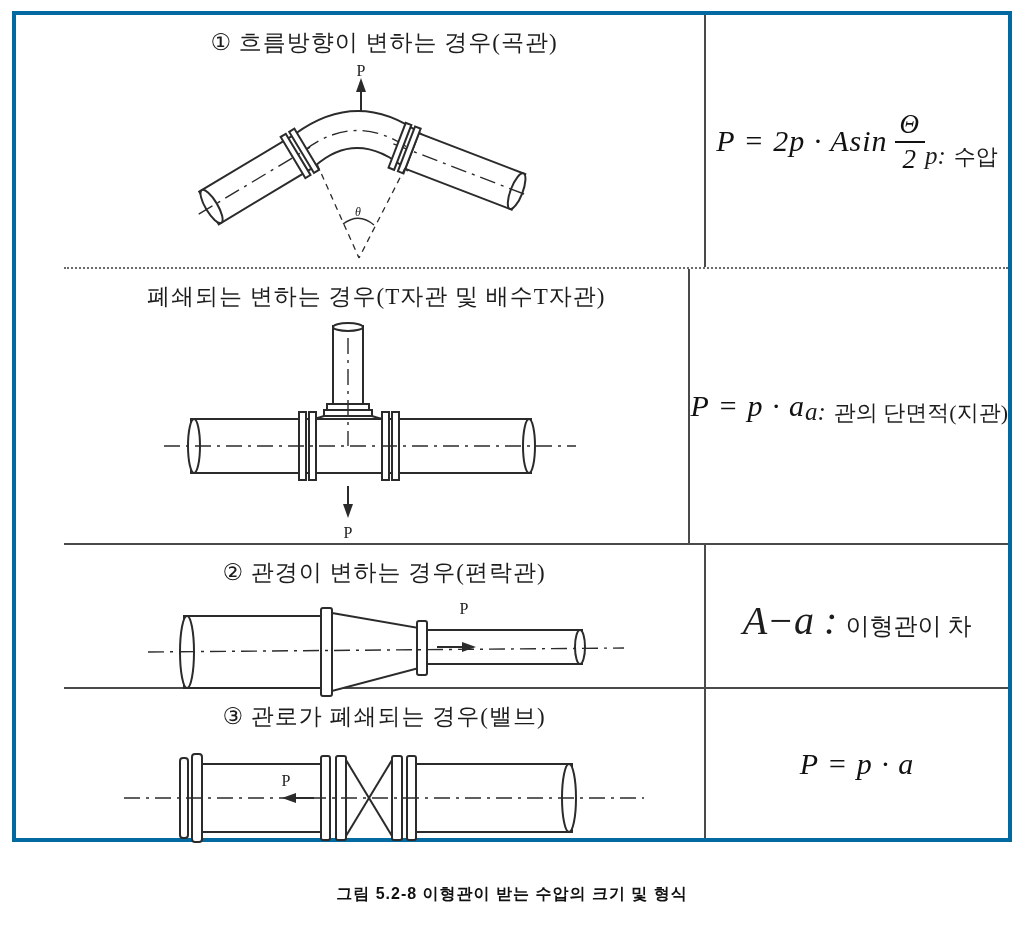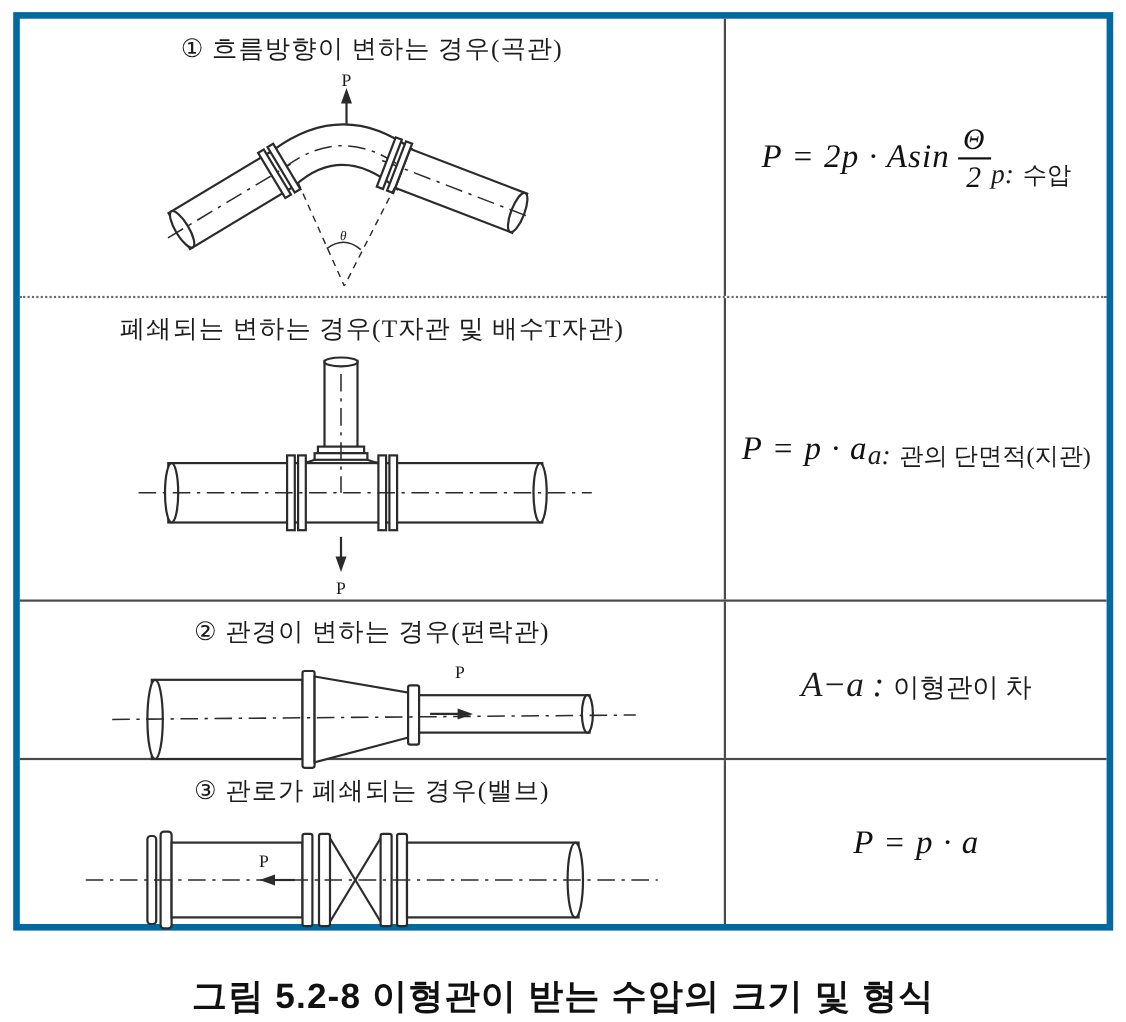--- a/index.html
+++ b/index.html
@@ -1,19 +1,19 @@
 <!DOCTYPE html>
 <html><head>
 <meta charset="utf-8">
 <style>
   html,body{margin:0;padding:0;background:#ffffff;}
   .page{position:relative;width:1024px;height:929px;background:#fff;
         font-family:"Liberation Serif","DejaVu Serif",serif;color:#1a1a1a;}
-  .table{position:absolute;left:12px;top:11px;width:1000px;border:6px solid #0369a1;
-         background:#fff;box-sizing:border-box;}
+  .table{position:absolute;left:12px;top:11px;width:1000px;border:4px solid #0369a1;
+         background:#fff;box-sizing:border-box;padding-left:48px;}
   .row{display:flex;box-sizing:border-box;}
   .row1{height:254px;border-bottom:2px dotted #6a6a6a;}
   .row2{height:276px;border-bottom:2px solid #4a4a4a;}
   .row3{height:144px;border-bottom:2px solid #4a4a4a;}
   .row4{height:149px;}
   .cell{box-sizing:border-box;}
   .cell.left{width:642px;border-right:2px solid #4a4a4a;display:flex;flex-direction:column;
              align-items:center;padding-top:12px;}
   .cell.right{flex:1;display:flex;justify-content:center;
               align-items:center;}
@@ -26,21 +26,21 @@
   .frac{display:inline-flex;flex-direction:column;align-items:center;
         font-size:27px;margin-left:7px;line-height:1;}
   .frac .num{border-bottom:2px solid #111;padding:1px 5px 3px;}
   .frac .den{padding-top:3px;}
   .note{margin-top:14px;font-size:22px;color:#1c1c1c;
         font-family:"Liberation Serif","DejaVu Sans",serif;white-space:nowrap;}
   .note .sym{font-style:italic;font-size:25px;margin-right:8px;
              font-family:"Liberation Serif","DejaVu Serif",serif;}
   .r1-notes{margin-top:18px;display:flex;flex-direction:column;align-items:center;gap:4px;}
   .caption{position:absolute;left:0;top:884px;width:1024px;text-align:center;
-           font-weight:bold;font-size:32px;letter-spacing:1px;color:#111;
+           font-weight:bold;font-size:16px;letter-spacing:1px;color:#111;
            font-family:"Liberation Sans","DejaVu Sans",sans-serif;}
   svg{overflow:visible;}
   .ln{stroke:#2b2b2b;stroke-width:2;fill:none;}
   .shape{stroke:#2b2b2b;stroke-width:2;fill:#ffffff;}
   .cl{stroke:#2b2b2b;stroke-width:1.4;fill:none;stroke-dasharray:16 6 3 6;}
   .dash{stroke:#2b2b2b;stroke-width:1.3;fill:none;stroke-dasharray:6 5;}
   .ah{fill:#2b2b2b;stroke:none;}
   .plabel{font-family:"Liberation Serif","DejaVu Serif",serif;font-size:16px;fill:#1a1a1a;}
   .alabel{font-family:"Liberation Serif","DejaVu Serif",serif;font-size:12px;font-style:italic;fill:#1a1a1a;}
 </style>
@@ -165,21 +165,21 @@
           <line class="cl" x1="14" y1="62" x2="490" y2="58"></line>
           <g>
             <text class="plabel" x="330" y="24" text-anchor="middle">P</text>
             <line class="ln" x1="303" y1="57" x2="332" y2="57"></line>
             <polygon class="ah" points="342,57 328,52 328,62"></polygon>
           </g>
         </svg>
       </div>
       <div class="cell right">
         <div class="note" style="margin-top:8px;font-size:24px;">
-          <span class="sym" style="font-size:32px;">A−a :</span><span>이형관이 차</span>
+          <span class="sym" style="font-size:40px;">A−a :</span><span>이형관이 차</span>
         </div>
       </div>
     </div>
 
     <div class="row row4">
       <div class="cell left">
         <div class="title">③ 관로가 폐쇄되는 경우(밸브)</div>
         <svg class="diagram" width="540" height="126" viewBox="0 0 540 126" style="margin-top:2px;">
           <g>
             <rect class="shape" x="66" y="24" width="8" height="80" rx="3"></rect>

